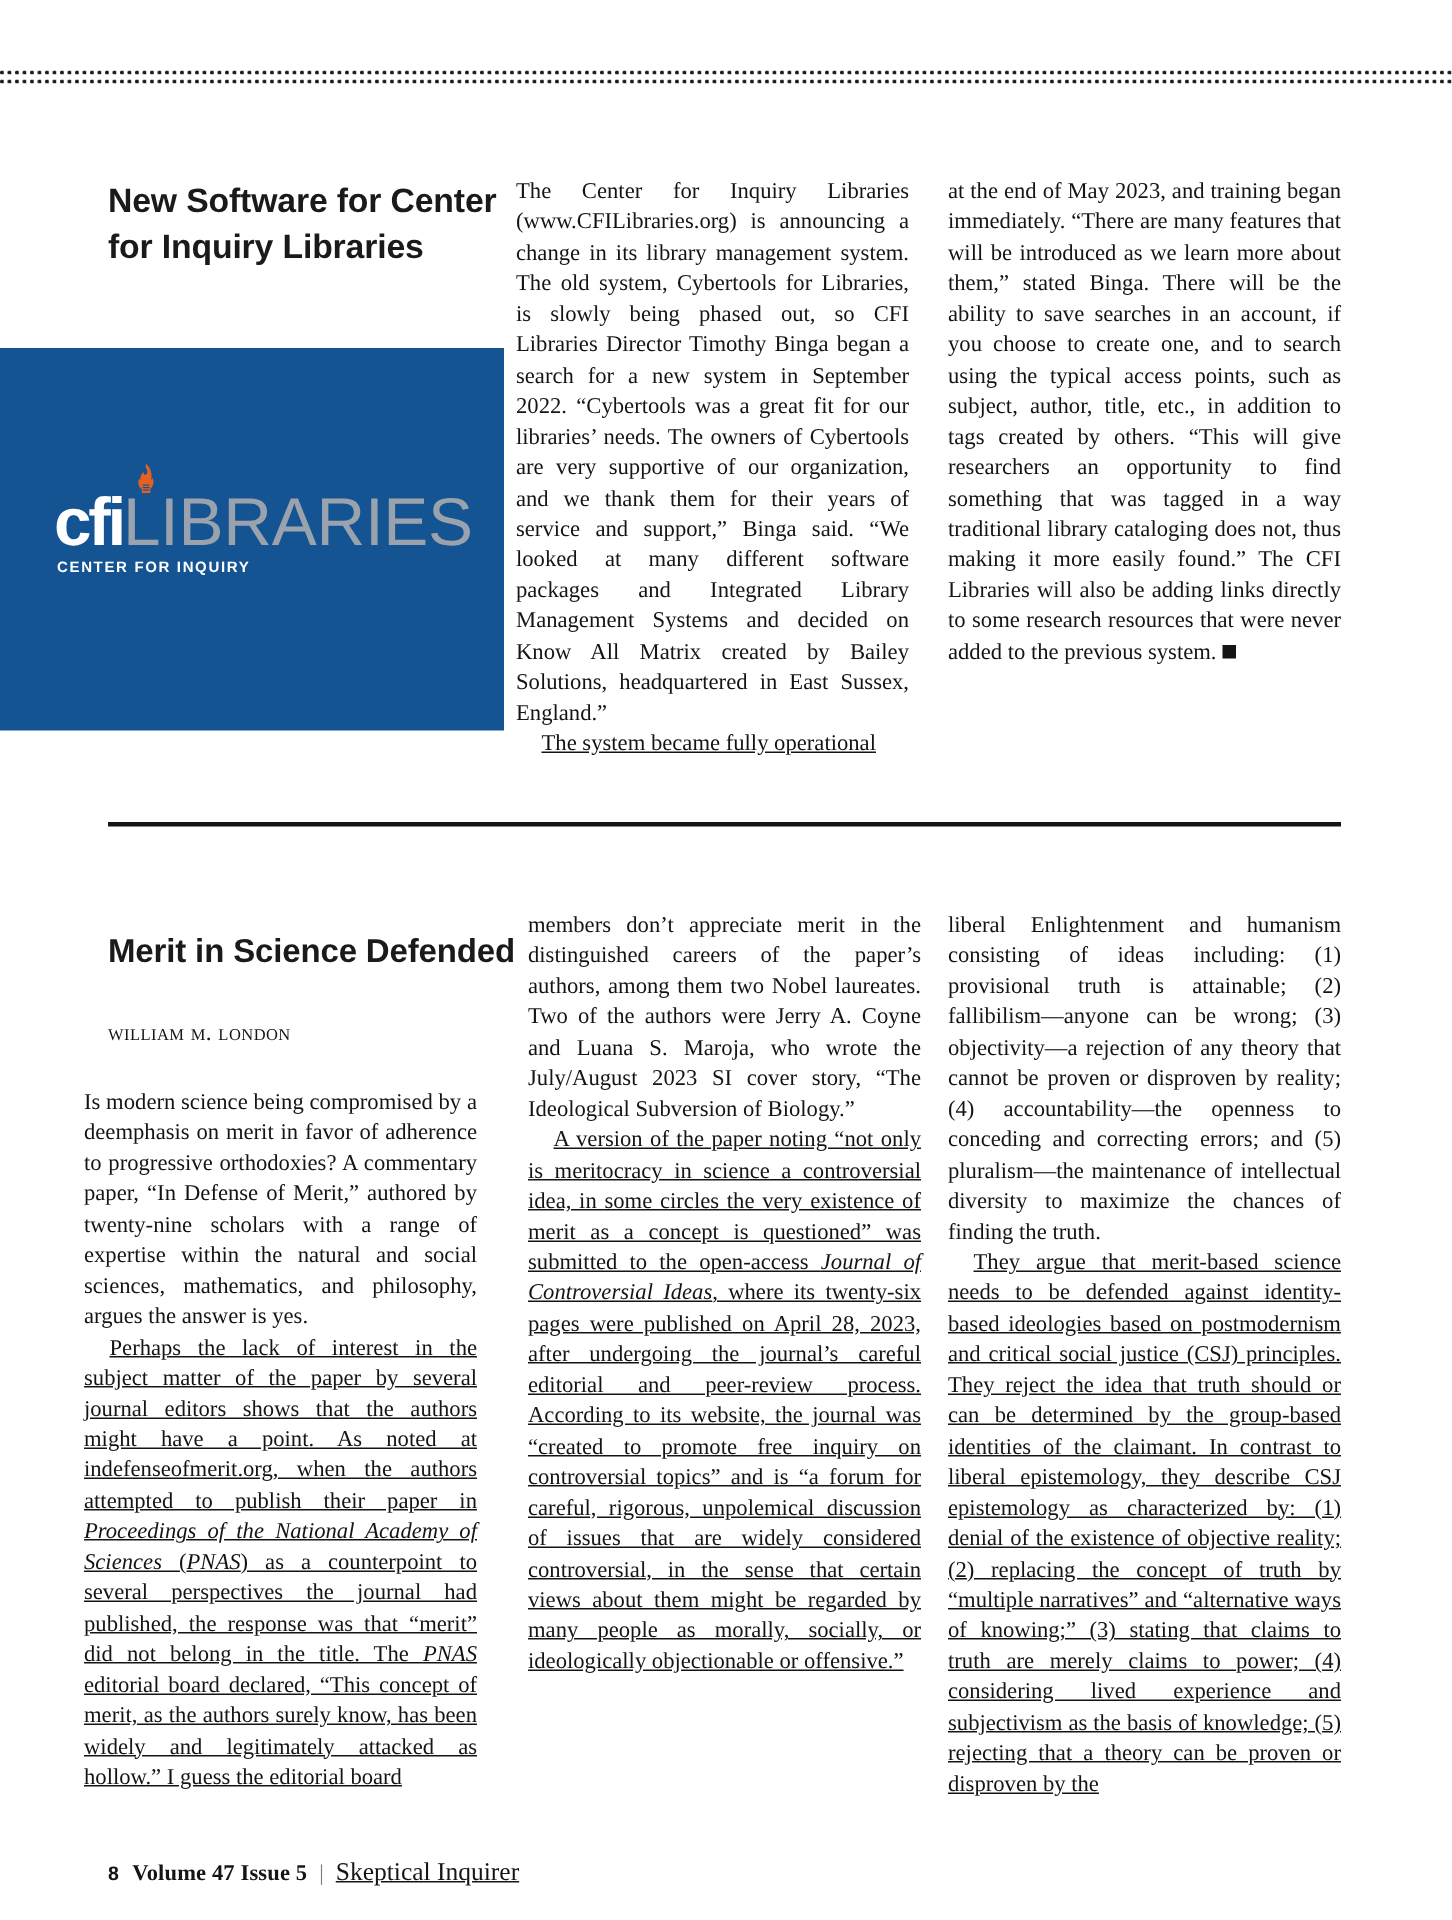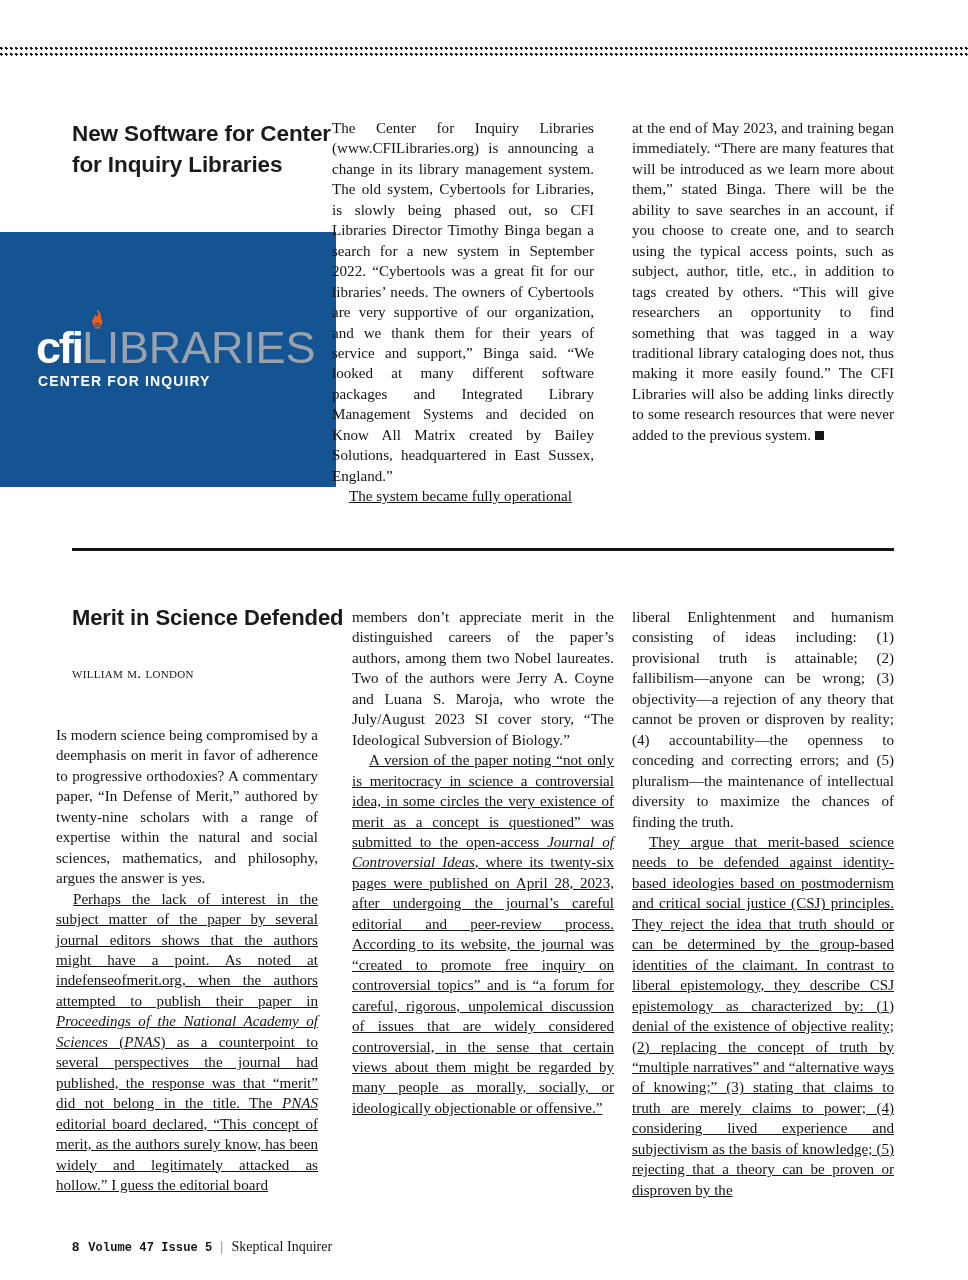--- a/index.html
+++ b/index.html
@@ -104,21 +104,21 @@
     top: -16px;
     width: 14px;
     height: 20px;
   }
   .logo-tagline {
     position: absolute;
     left: 2px;
     top: 48px;
     font-family: "Liberation Sans", sans-serif;
     font-weight: bold;
-    font-size: 14px;
+    font-size: 10px;
     letter-spacing: 1.1px;
     color: #ffffff;
     white-space: nowrap;
   }
 
   
   .col {
     position: absolute;
     width: 262px;
     font-family: "Liberation Serif", serif;
@@ -129,21 +129,21 @@
     hyphens: manual;
     color: #141414;
   }
   .col p {
     margin: 0;
     text-indent: 0;
   }
   .col p + p { text-indent: 17px; text-decoration: underline; }
   .col p.indent { text-indent: 17px; }
 
-  .a1-c2 { left: 332px; top: 0; }
+  .a1-c2 { left: 344px; top: 0; }
   .a1-c3 { left: 632px; top: 0; }
 
   .endmark {
     display: inline-block;
     width: 9px;
     height: 9px;
     background: #151515;
     vertical-align: -0.5px;
     margin-left: 4px;
   }
@@ -156,21 +156,21 @@
     width: 822px;
     height: 3px;
     background: #151515;
   }
 
   
   .article-two { position: absolute; left: 0; top: 602px; width: 968px; }
   .a2-head {
     position: absolute;
     left: 72px;
-    top: 0;
+    top: 16px;
     width: 275px;
   }
   .byline {
     margin: 31px 0 0 0;
     font-family: "Liberation Serif", serif;
     font-size: 15.5px;
     letter-spacing: 0.3px;
     font-variant: small-caps;
     text-transform: lowercase;
     color: #151515;
@@ -194,36 +194,37 @@
     white-space: nowrap;
   }
   .footer .pageno {
     font-family: "Liberation Sans", sans-serif;
     font-weight: bold;
     font-size: 13px;
     color: #151515;
     margin-right: 9px;
   }
   .footer .volume {
-    font-family: Liberation Mono, monospace;
-    font-weight: bold;
-    font-size: 12px;
+    font-family: Liberation Serif, serif;
+    font-weight: bold;
+    font-size: 15px;
     letter-spacing: 0.1px;
     color: #151515;
   }
   .footer .divider {
     font-family: "Liberation Serif", serif;
     font-size: 15px;
     color: #7b7b7b;
     margin: 0 8px;
   }
   .footer .pubname {
     font-family: "Liberation Serif", serif;
-    font-size: 14px;
-    color: #151515;
+    font-size: 17px;
+    color: #151515;
+    text-decoration: underline;
   }
 </style>
 </head>
 <body>
 
 <div class="page">
 
   <div class="top-dots"></div>
 
   <div class="article-one">

